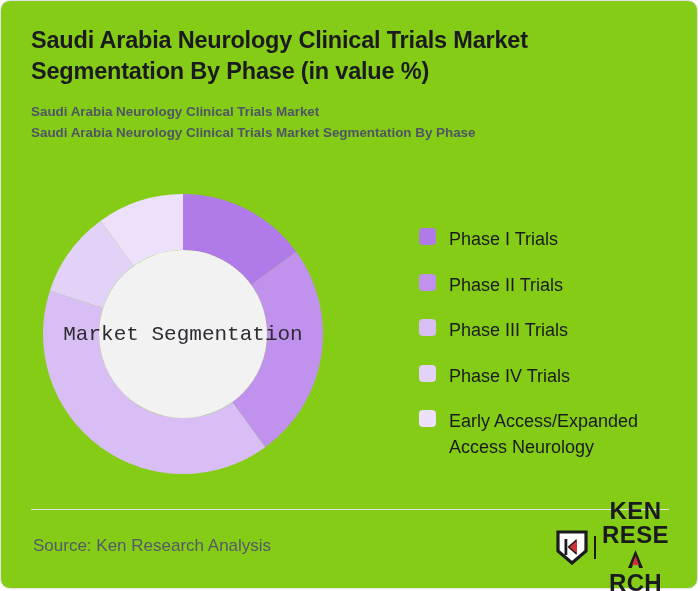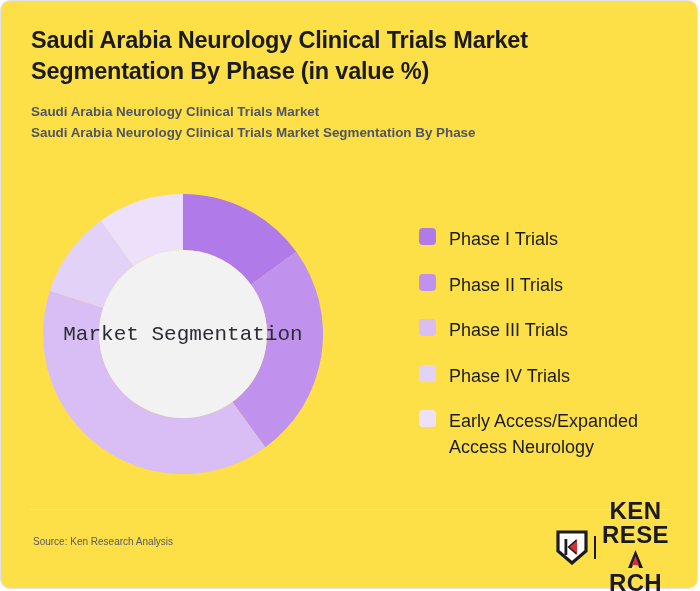--- a/index.html
+++ b/index.html
@@ -13,21 +13,21 @@
     font-family: "Liberation Sans", sans-serif;
     overflow: hidden;
   }
   #card {
     position: relative;
     width: 698px;
     height: 589px;
     box-sizing: border-box;
     border: 1px solid #e3e3e7;
     border-radius: 10px;
-    background: #fde047;
+    background: #84cc16;
   }
   #header {
     padding: 24px 30px 0 30px;
   }
   #chart-title {
     font-size: 23.5px;
     font-weight: bold;
     color: #1b1b1f;
     line-height: 1.32;
     letter-spacing: -0.2px;
@@ -113,21 +113,21 @@
     position: absolute;
     left: 30px;
     top: 526px;
     width: 638px;
     height: 40px;
   }
   #source-text {
     position: absolute;
     left: 2px;
     top: 9px;
-    font-size: 10px;
+    font-size: 17px;
     color: #555a66;
   }
   #brand-logo {
     position: absolute;
     right: 0;
     top: 0;
     display: flex;
     align-items: center;
     height: 40px;
   }

